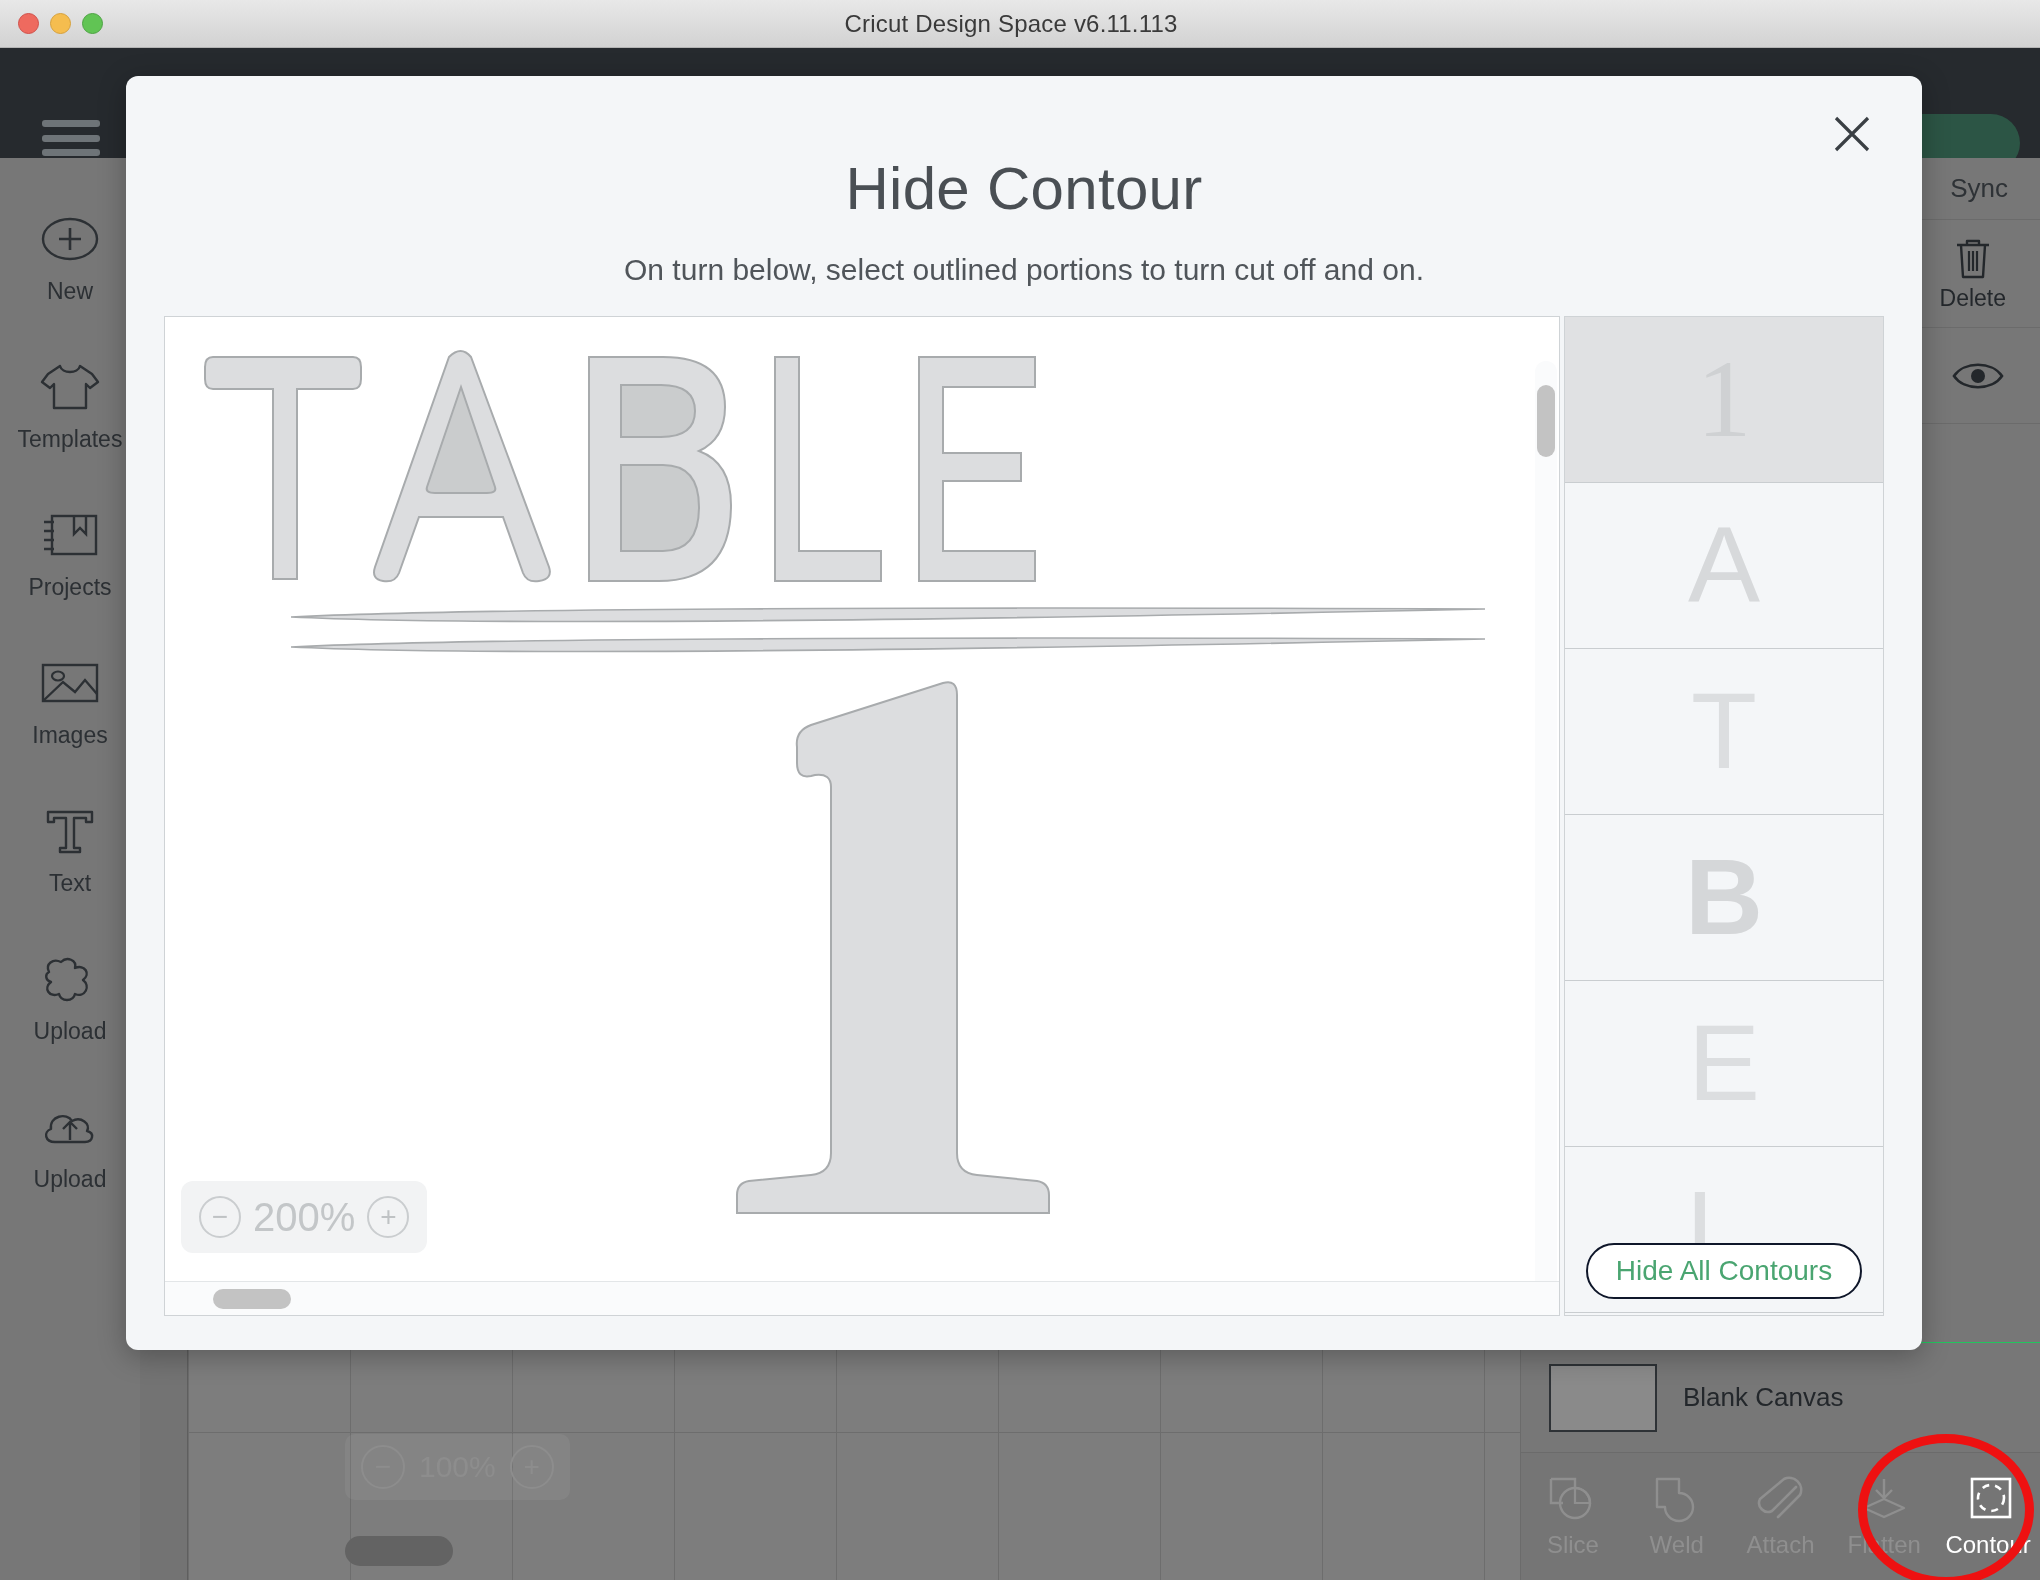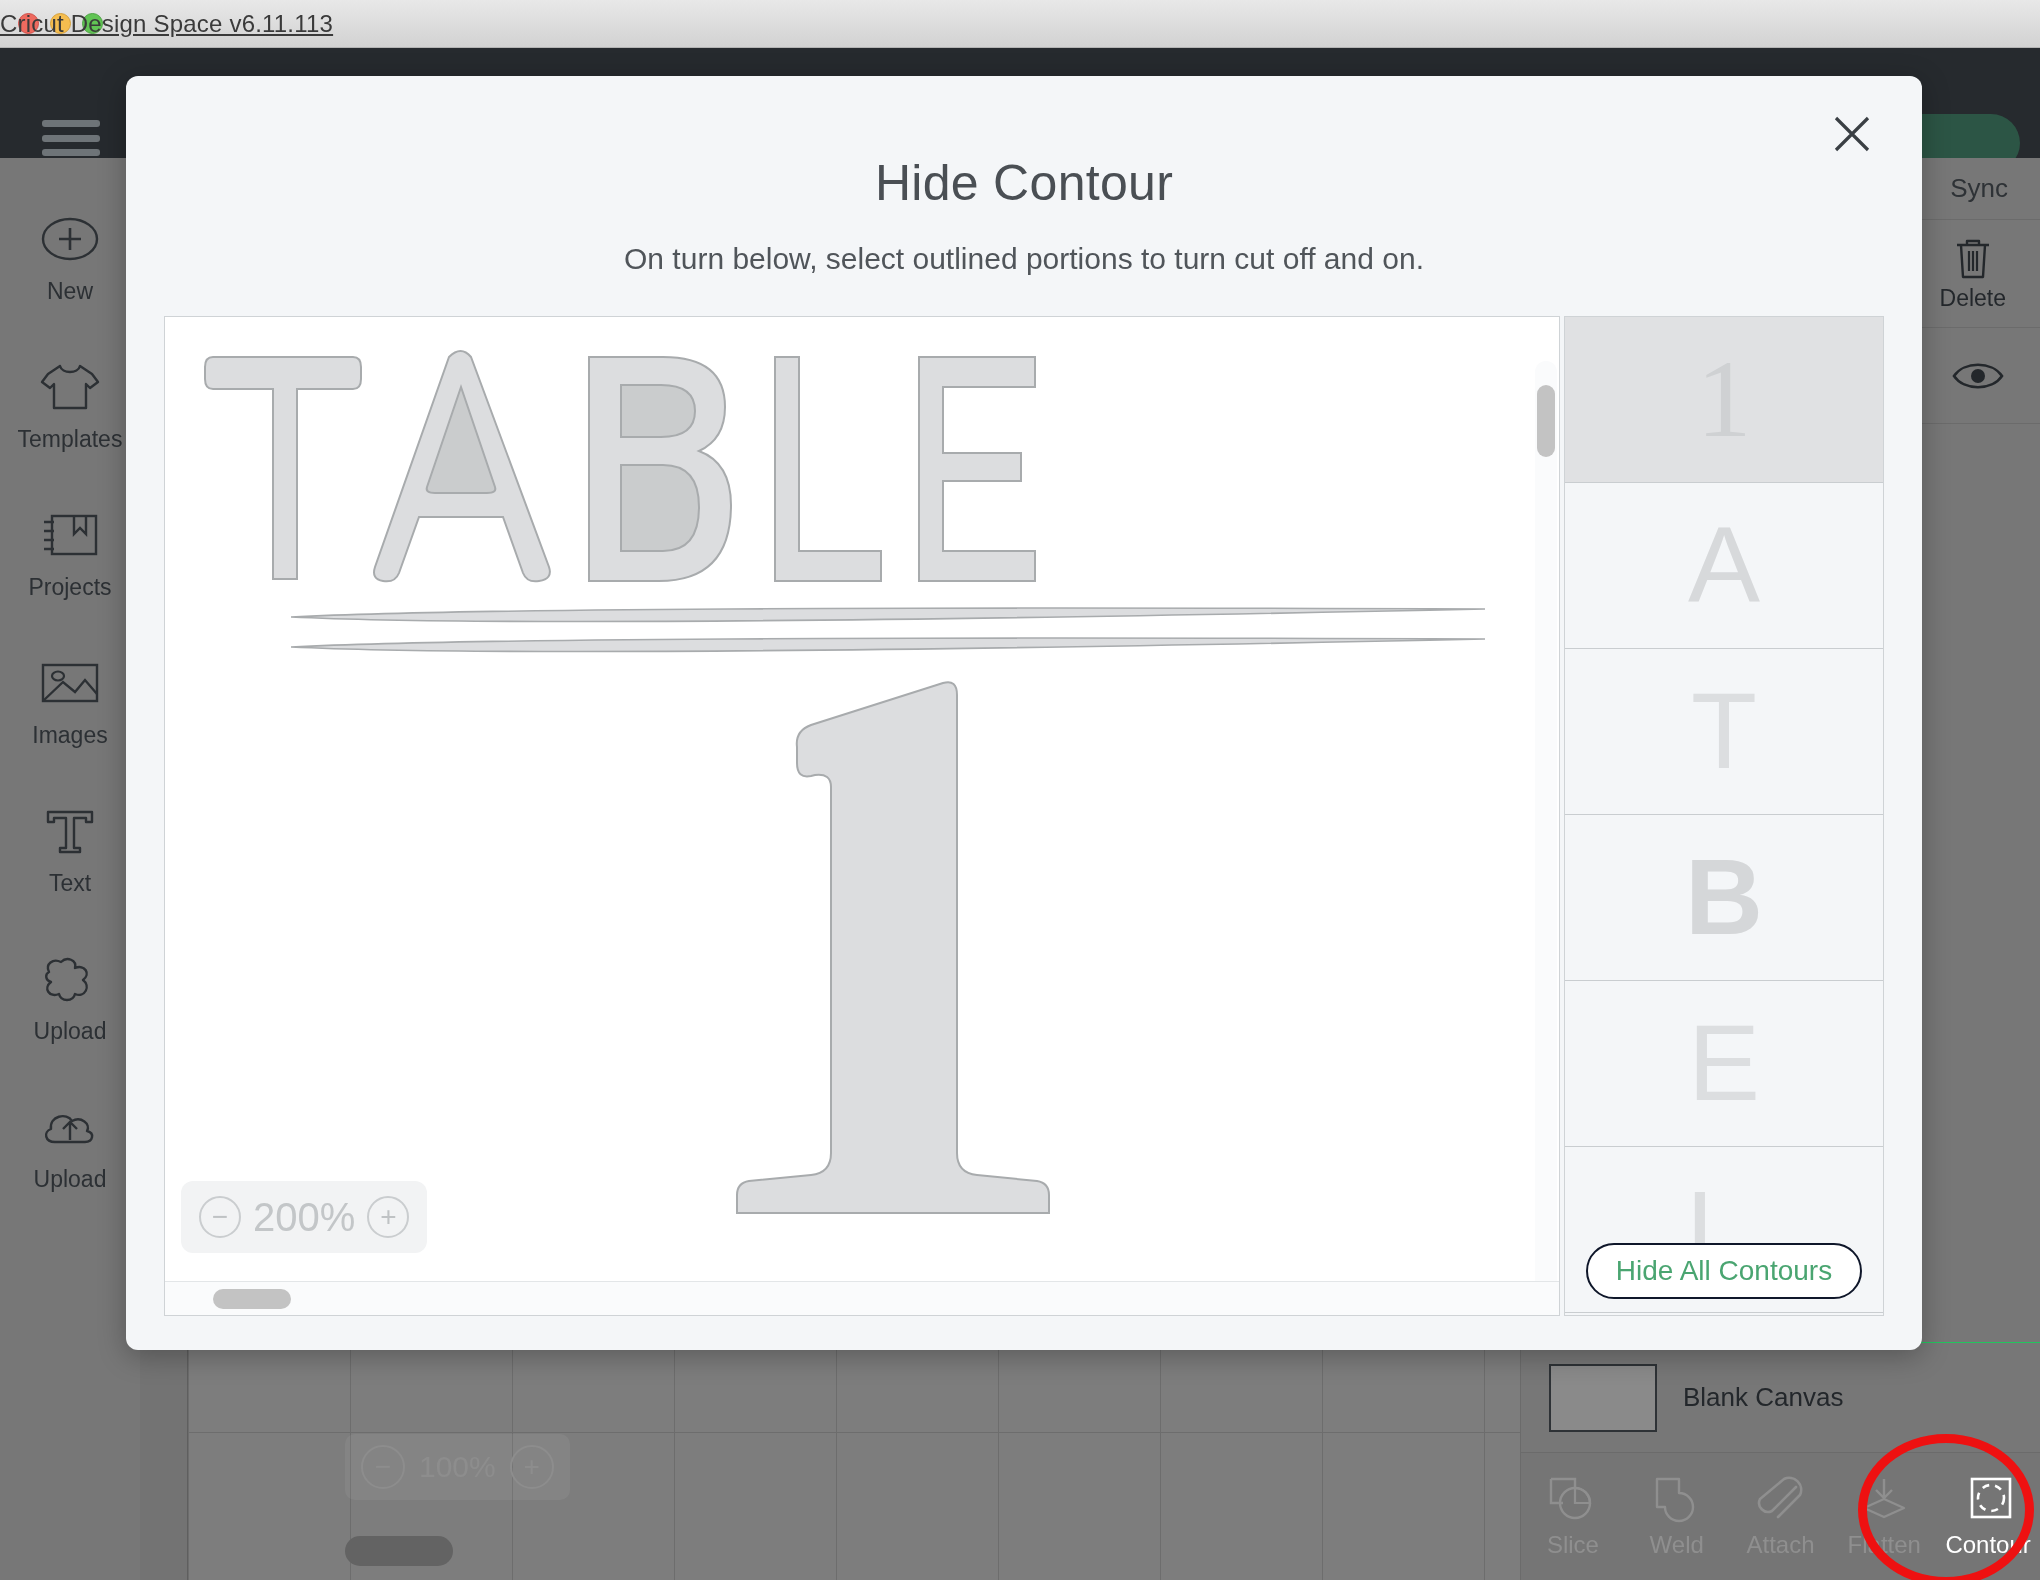--- a/index.html
+++ b/index.html
@@ -15,22 +15,22 @@
     background: linear-gradient(to bottom, #e8e8e8, #d2d2d2);
     border-bottom: 1px solid #b4b4b4;
     display: flex; align-items: center;
   }
   .traffic { display: flex; gap: 11px; margin-left: 18px; }
   .tl { width: 21px; height: 21px; border-radius: 50%; }
   .tl.red { background: #ee6a5f; border: 1px solid #d0504a; }
   .tl.yellow { background: #f5bd4f; border: 1px solid #d6a13c; }
   .tl.green { background: #61c454; border: 1px solid #4da343; }
   .win-title {
-    position: absolute; left: 0; right: 18px; 
-    font-size: 24px; color: #3a3a3a; letter-spacing: .2px; text-decoration: underline;
+    position: absolute; left: 0; right: 18px; text-align: center;
+    font-size: 24px; color: #3a3a3a; letter-spacing: .2px;
   }
 
   
   .app-header {
     position: absolute; left: 0; top: 48px; width: 2040px; height: 110px;
     background: #262a2e;
   }
   .hamburger {
     position: absolute; left: 42px; top: 72px;
     width: 58px; height: 36px;
@@ -147,21 +147,21 @@
   .modal-shadow {
     position: absolute; left: 126px; top: 76px; width: 1796px; height: 1274px;
     background: #f4f6f8; border-radius: 12px;
     box-shadow: 0 6px 28px rgba(0,0,0,.28);
   }
   .modal-close {
     position: absolute; right: 44px; top: 32px; width: 52px; height: 52px;
     display: flex; align-items: center; justify-content: center;
   }
   .modal-title {
-    text-align: center; font-size: 50px; color: #4a4f54;
+    text-align: center; font-size: 60px; color: #4a4f54;
     font-weight: 400; padding-top: 78px; letter-spacing: .3px;
   }
   .modal-sub {
     text-align: center; font-size: 30px; color: #50555a; margin-top: 30px;
   }
 
   .stage-wrap {
     position: absolute; left: 38px; top: 240px; right: 38px; height: 1000px;
     display: flex;
   }

